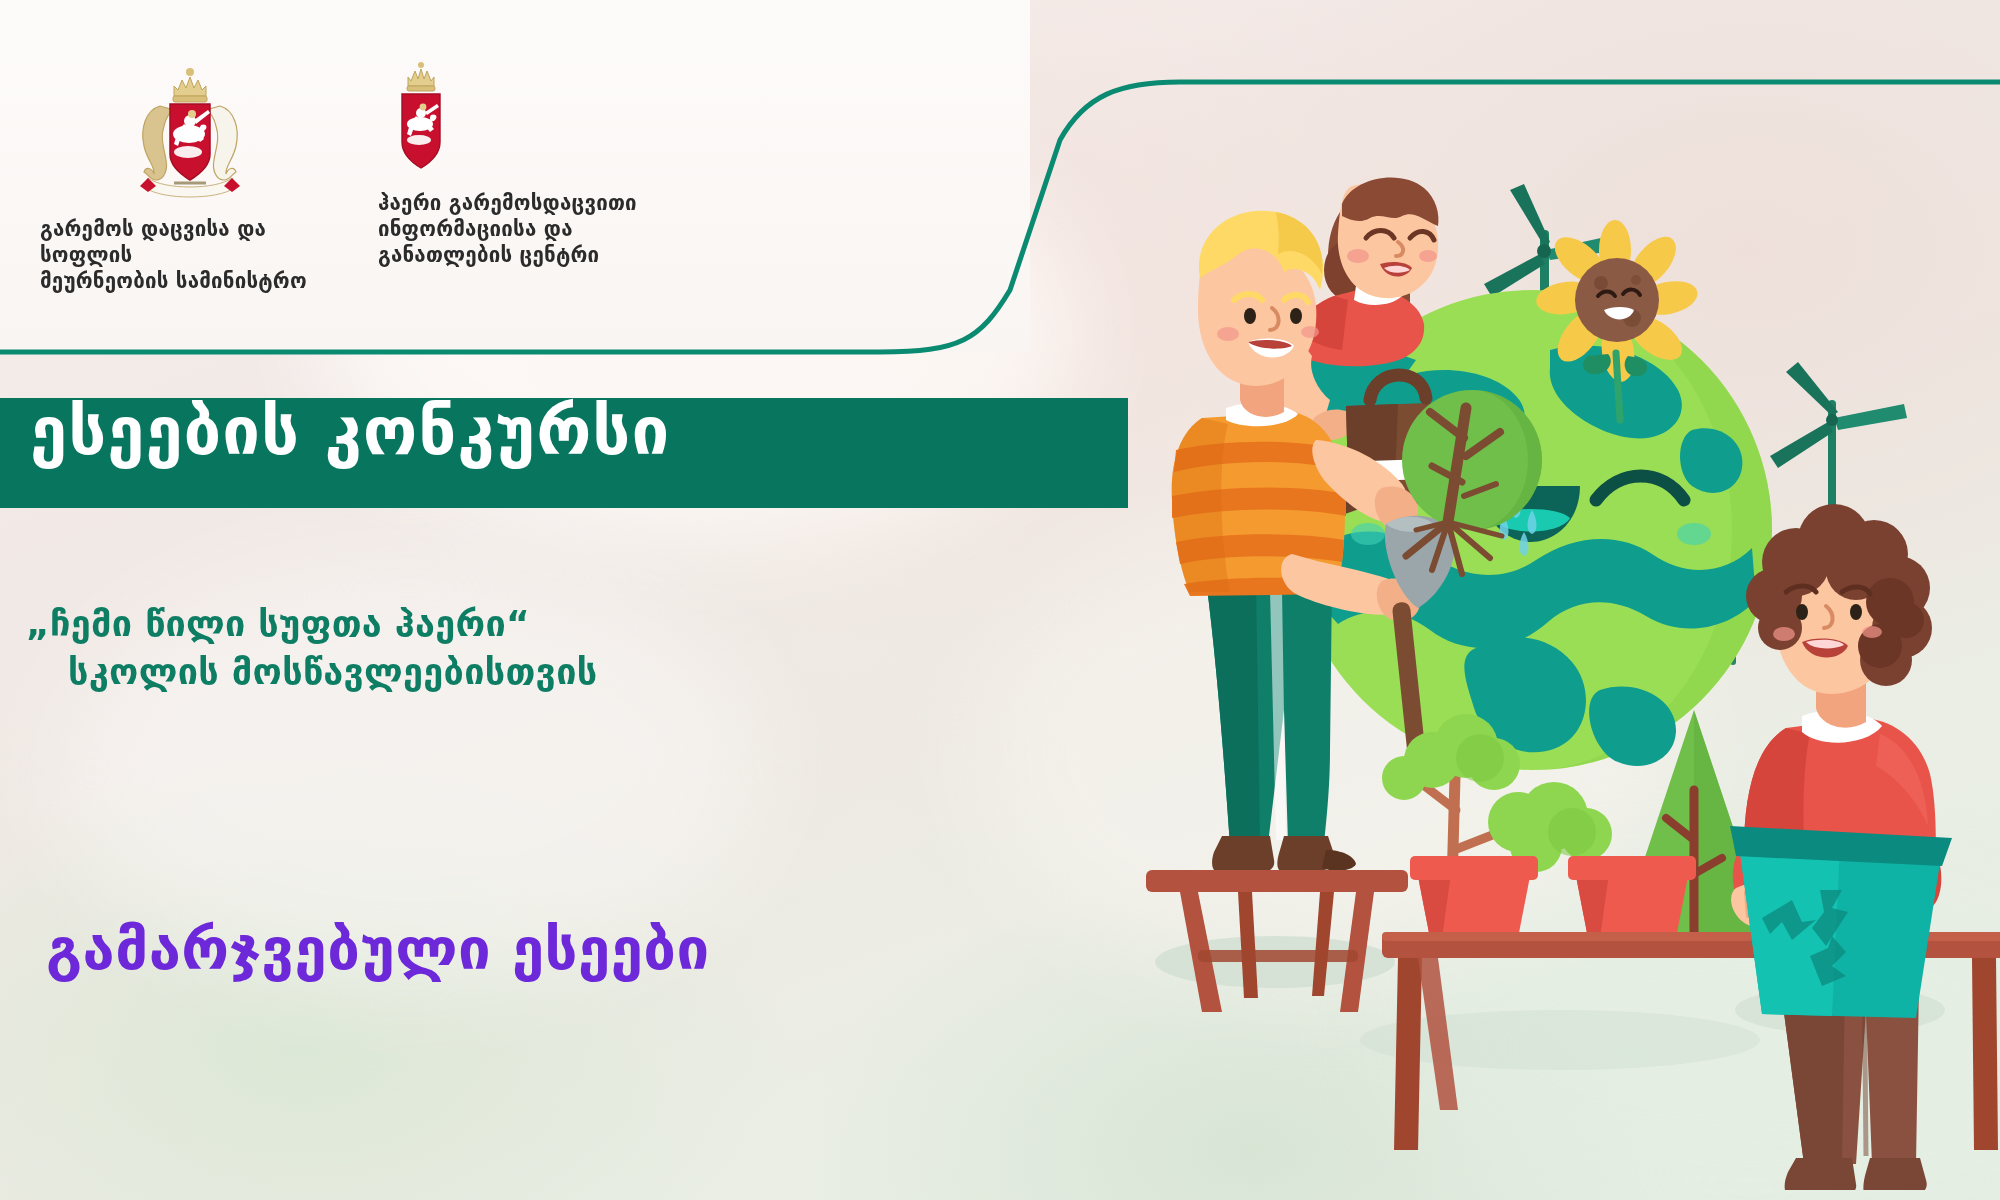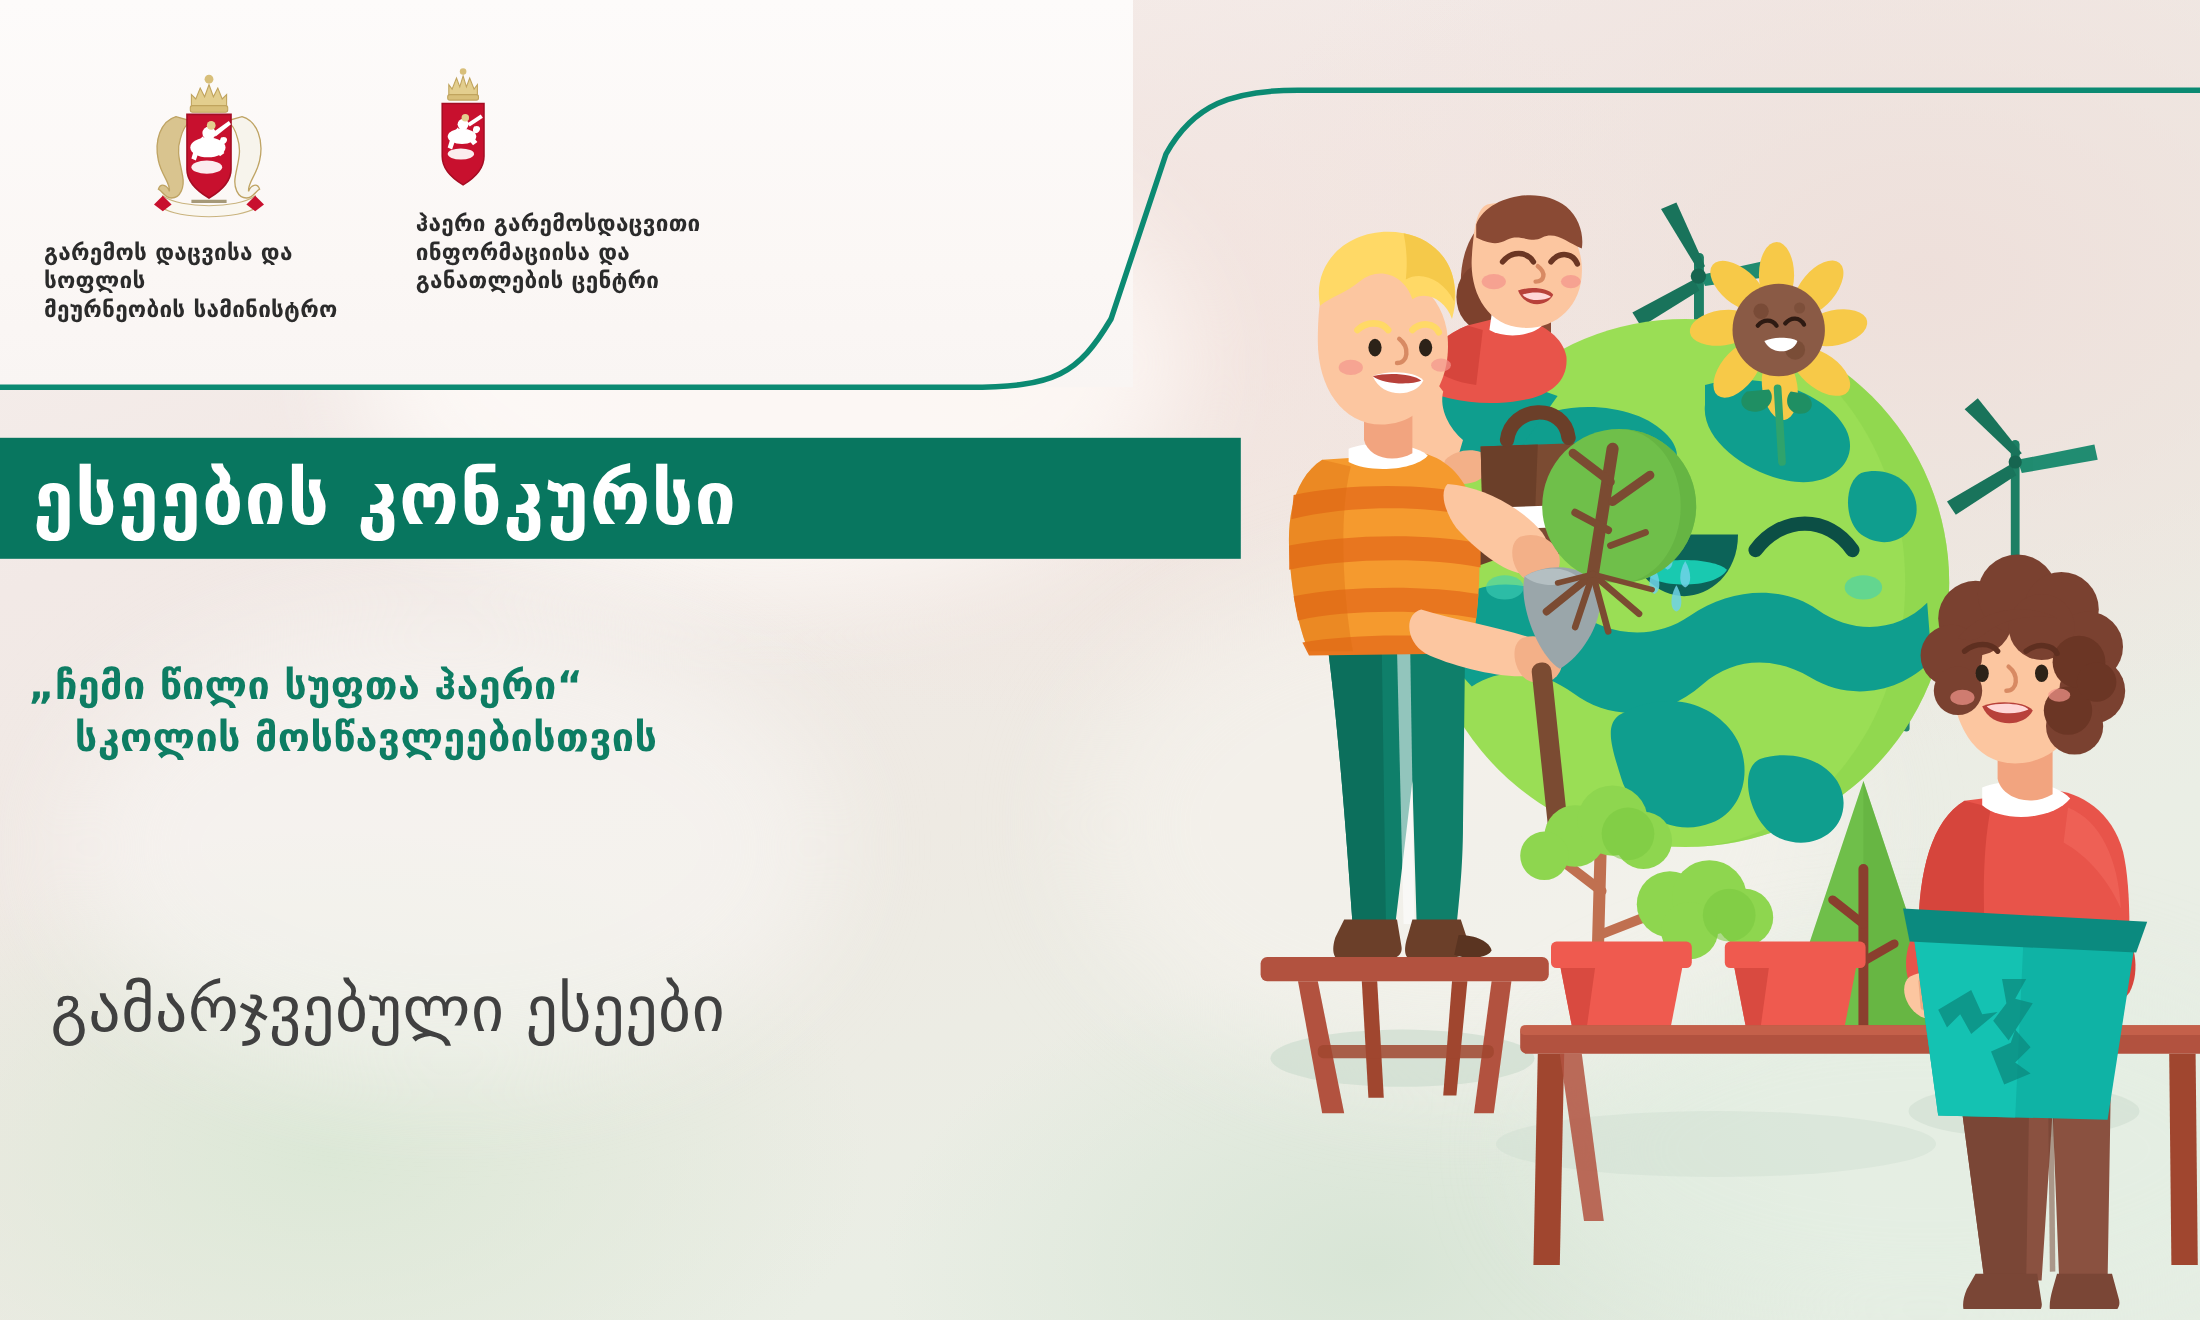--- a/index.html
+++ b/index.html
@@ -24,40 +24,40 @@
   .c3{left:60px;top:560px;width:700px;height:420px;background:rgba(250,248,245,.55);}
   .c4{left:1400px;top:880px;width:700px;height:330px;background:rgba(226,238,226,.55);}
 
   
   .header-panel{position:absolute;left:0;top:0;width:1030px;height:352px;
      background:linear-gradient(180deg,#fdfbfa 0%,#fbf7f5 70%,#f9f5f3 100%);}
   .swoosh{position:absolute;left:0;top:0;width:2000px;height:380px;pointer-events:none;}
 
   
   .titlebar{position:absolute;left:0;top:398px;width:1128px;height:110px;background:#08765f;
-     display:flex;align-items:center;}
+     display:flex;}
   .titlebar .txt{color:#ffffff;font-size:67px;font-weight:700;letter-spacing:1px;padding-left:30px;
      white-space:nowrap;line-height:1;}
 
   
   .logos{position:absolute;left:0;top:52px;width:1000px;height:240px;}
   .logo{position:absolute;}
   .logo-emblem{display:block;}
   .logo-cap{color:#2b2b2b;font-size:20.5px;font-weight:700;line-height:1.28;letter-spacing:.2px;}
   .logo1{left:40px;top:10px;width:300px;}
   .logo1 .logo-emblem{margin:0 auto 14px auto;}
   .logo2{left:378px;top:6px;width:290px;}
   .logo2 .logo-emblem{margin:0 0 14px 12px;}
 
   
   .subtitle{position:absolute;left:26px;top:600px;width:1080px;color:#0d7d63;
      font-size:36px;font-weight:700;line-height:1.32;letter-spacing:.3px;}
   .subtitle .l2{display:block;margin-left:42px;}
-  .winners{position:absolute;left:46px;top:888px;color:#404040;
-     font-size:58px;font-weight:400;letter-spacing:.5px;line-height:1;white-space:nowrap;}
+  .winners{position:absolute;left:46px;top:920px;color:#6d28d9;
+     font-size:58px;font-weight:700;letter-spacing:.5px;line-height:1;white-space:nowrap;}
 
   
   .illo{position:absolute;left:1080px;top:150px;width:920px;height:1040px;}
   .illo svg{display:block;}
 </style>
 </head>
 <body>
 
 <div class="poster">
 

